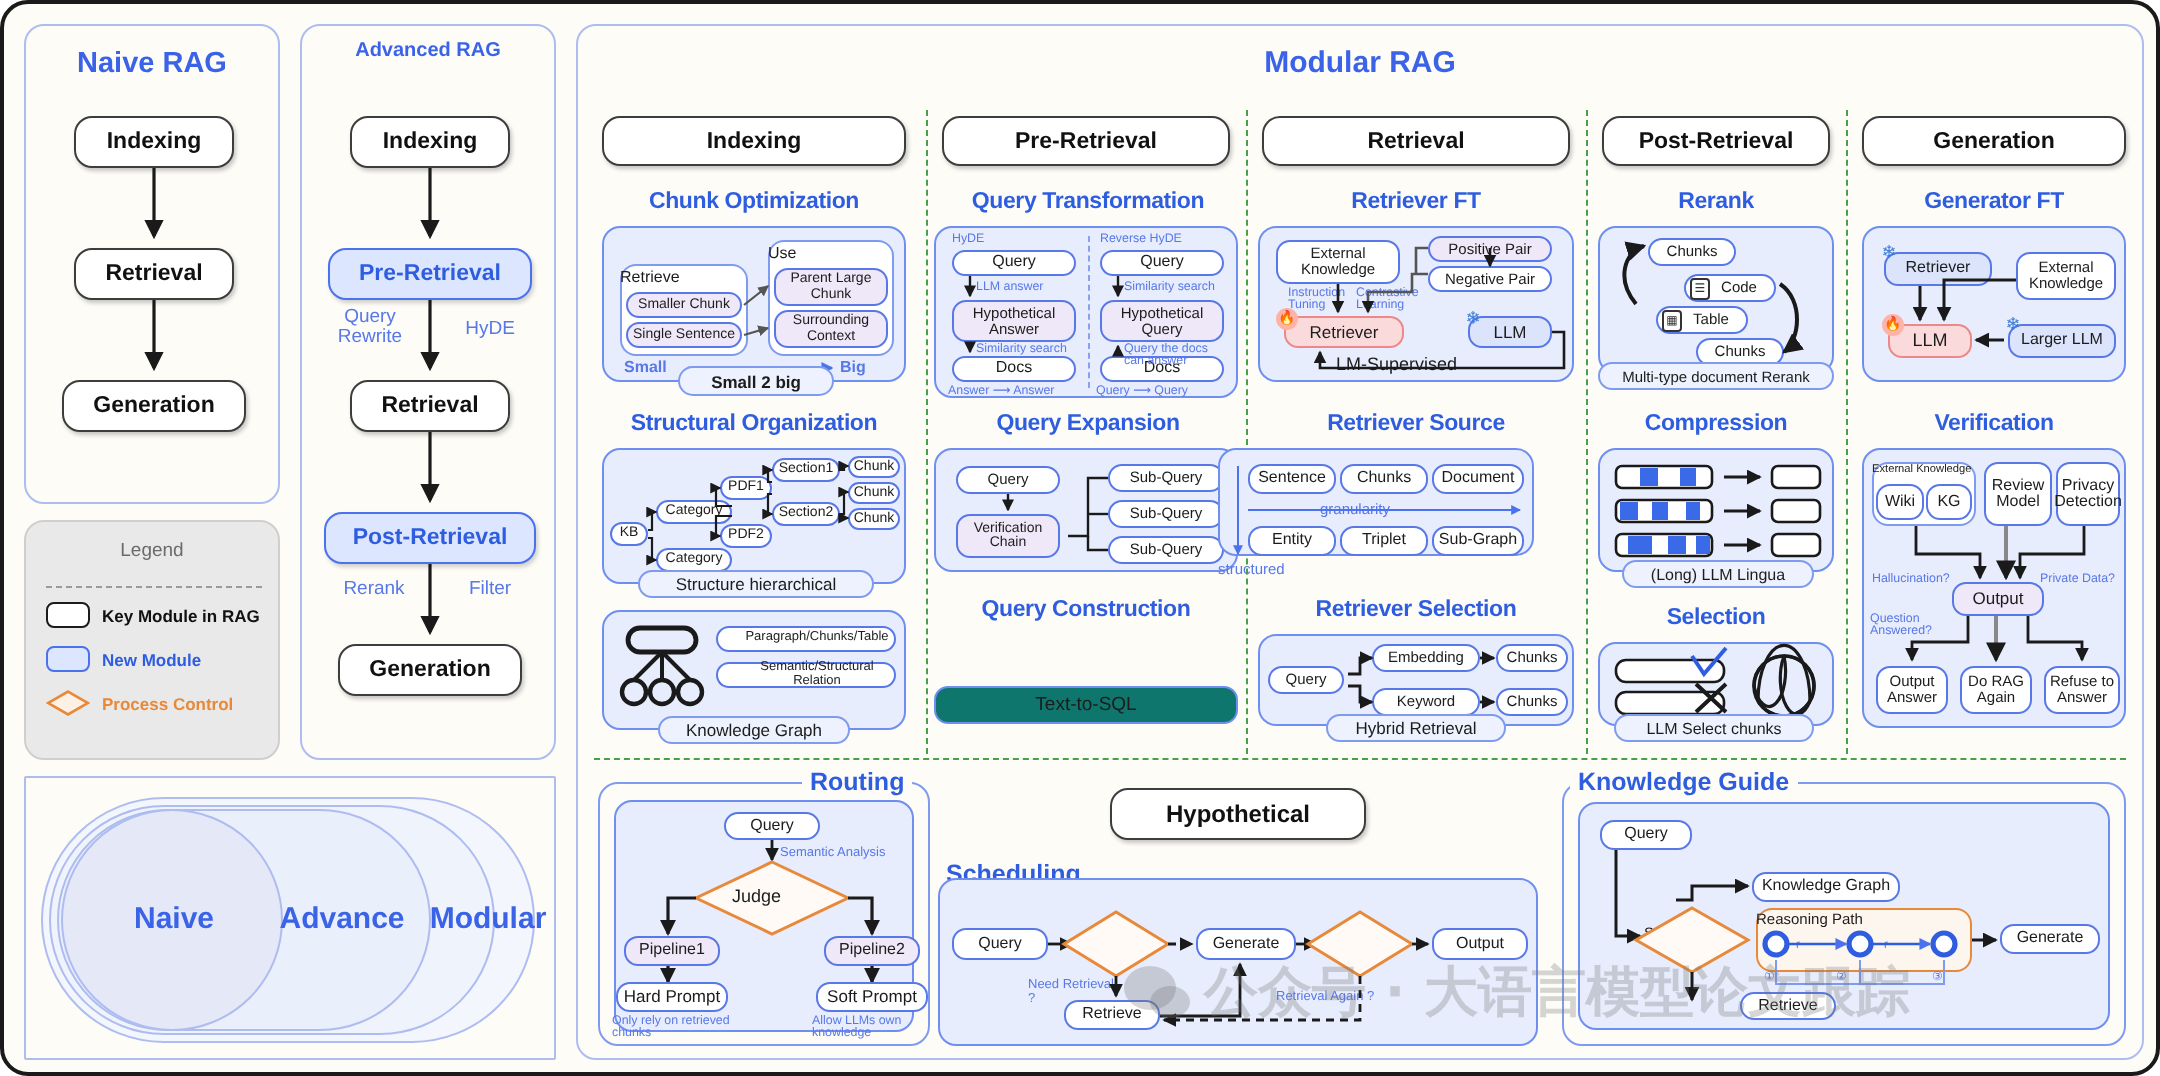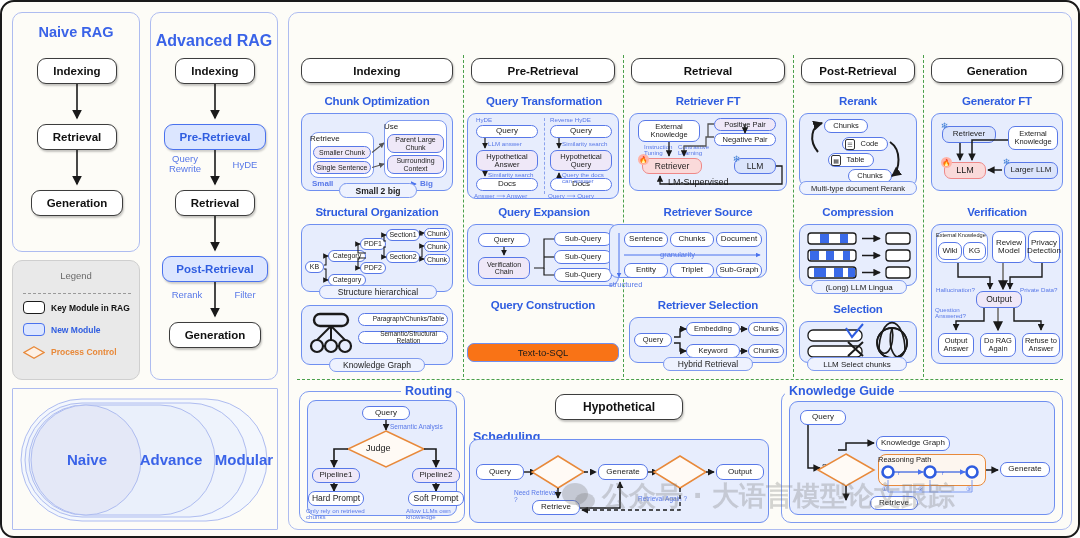--- a/index.html
+++ b/index.html
@@ -62,21 +62,21 @@
           <marker id="ab" markerWidth="6" markerHeight="6" refX="5" refY="3" orient="auto">
             <path d="M0,0 L6,3 L0,6 z" fill="#1a1a1a"></path>
           </marker>
         </defs>
       <line x1="64" y1="71" x2="64" y2="105" stroke="#1a1a1a" stroke-width="1.6" marker-end="url(#ab)"></line>
       <line x1="64" y1="137" x2="64" y2="171" stroke="#1a1a1a" stroke-width="1.6" marker-end="url(#ab)"></line>
     </svg>
   </div>
 
   <div class="panel" style="left:148px;top:10px;width:128px;height:368px;">
-    <div class="ttl-blue" style="font-size:16px;margin-top:19px;">Advanced RAG</div>
+    <div class="ttl-blue" style="font-size:10px;margin-top:7px;">Advanced RAG</div>
     <div class="keybox" style="position:absolute;left:24px;top:45px;width:80px;height:26px;font-size:11.5px;">Indexing</div>
     <div class="newbox" style="position:absolute;left:13px;top:111px;width:102px;height:26px;font-size:11.5px;">Pre-Retrieval</div>
     <div class="keybox" style="position:absolute;left:24px;top:177px;width:80px;height:26px;font-size:11.5px;">Retrieval</div>
     <div class="newbox" style="position:absolute;left:11px;top:243px;width:106px;height:26px;font-size:11.5px;">Post-Retrieval</div>
     <div class="keybox" style="position:absolute;left:18px;top:309px;width:92px;height:26px;font-size:11.5px;">Generation</div>
 
     <div style="position:absolute;left:10px;top:141px;width:48px;text-align:center;color:#5878e8;font-size:9.5px;line-height:1.1;">Query Rewrite</div>
     <div style="position:absolute;left:72px;top:146px;width:44px;text-align:center;color:#5878e8;font-size:9.5px;">HyDE</div>
     <div style="position:absolute;left:12px;top:276px;width:48px;text-align:center;color:#5878e8;font-size:9.5px;">Rerank</div>
     <div style="position:absolute;left:74px;top:276px;width:40px;text-align:center;color:#5878e8;font-size:9.5px;">Filter</div>
@@ -117,20 +117,21 @@
       <rect x="12" y="14" width="222" height="114" rx="57" fill="#eef3fc" stroke="#aebcf0" stroke-width="1"></rect>
       <rect x="16" y="16" width="186" height="110" rx="55" fill="#eaf0fb" stroke="#aebcf0" stroke-width="1"></rect>
       <circle cx="73" cy="71" r="55" fill="#e4e8f7" stroke="#aebcf0" stroke-width="1"></circle>
     </svg>
     <div class="ttl-blue" style="position:absolute;left:30px;top:62px;width:88px;font-size:15px;">Naive</div>
     <div class="ttl-blue" style="position:absolute;left:120px;top:62px;width:76px;font-size:15px;">Advance</div>
     <div class="ttl-blue" style="position:absolute;left:196px;top:62px;width:70px;font-size:15px;">Modular</div>
   </div>
 
   <div class="panel" style="left:286px;top:10px;width:784px;height:518px;">
+    <div class="ttl-blue" style="font-size:15px;margin-top:10px;">Modular RAG</div>
 
     <div class="divider" style="left:174px;top:42px;height:322px;"></div>
     <div class="divider" style="left:334px;top:42px;height:322px;"></div>
     <div class="divider" style="left:504px;top:42px;height:322px;"></div>
     <div class="divider" style="left:634px;top:42px;height:322px;"></div>
     <div class="hdash" style="left:8px;top:366px;width:766px;"></div>
 
     <div class="keybox" style="position:absolute;left:12px;top:45px;width:152px;height:25px;font-size:11.5px;">Indexing</div>
     <div class="keybox" style="position:absolute;left:182px;top:45px;width:144px;height:25px;font-size:11.5px;">Pre-Retrieval</div>
     <div class="keybox" style="position:absolute;left:342px;top:45px;width:154px;height:25px;font-size:11.5px;">Retrieval</div>
@@ -250,21 +251,21 @@
       <div class="nd" style="left:86px;top:43px;width:58px;height:14px;font-size:7.5px;">Sub-Query</div>
       <svg class="ov" width="152" height="62">
         <line x1="36" y1="22" x2="36" y2="30" stroke="#1a1a1a" stroke-width="1.2" marker-end="url(#ak)"></line>
         <path d="M66,43 L76,43 L76,14 L86,14" fill="none" stroke="#1a1a1a" stroke-width="1.2"></path>
         <line x1="76" y1="32" x2="86" y2="32" stroke="#1a1a1a" stroke-width="1.2"></line>
         <path d="M76,43 L76,50 L86,50" fill="none" stroke="#1a1a1a" stroke-width="1.2"></path>
       </svg>
     </div>
 
     <div class="sect-h" style="position:absolute;left:178px;top:286px;width:152px;">Query Construction</div>
-    <div class="nd" style="left:178px;top:330px;width:152px;height:19px;font-size:9.5px;background:#f97316;border-color:#6f8ff0;">Text-to-SQL</div>
+    <div class="nd" style="left:178px;top:330px;width:152px;height:19px;font-size:9.5px;background:#0f766e;border-color:#6f8ff0;">Text-to-SQL</div>
 
     <div class="sect-h" style="position:absolute;left:340px;top:82px;width:158px;">Retriever FT</div>
     <div class="grp" style="left:340px;top:100px;width:158px;height:78px;">
       <div class="nd" style="left:8px;top:6px;width:62px;height:22px;font-size:7.5px;">External Knowledge</div>
       <div class="nd lav" style="left:84px;top:4px;width:62px;height:13px;font-size:7.5px;">Positive Pair</div>
       <div class="nd" style="left:84px;top:19px;width:62px;height:13px;font-size:7.5px;">Negative Pair</div>
       <div class="nd red" style="left:12px;top:44px;width:60px;height:16px;font-size:8.5px;">Retriever</div>
       <div class="nd blue" style="left:104px;top:44px;width:42px;height:16px;font-size:8.5px;">LLM</div>
       <div style="position:absolute;left:8px;top:40px;width:11px;height:11px;border-radius:50%;background:#ffb3a7;color:#c0392b;font-size:7px;text-align:center;line-height:11px;">🔥</div>
       <div style="position:absolute;left:101px;top:40px;width:11px;height:11px;color:#3a7bd5;font-size:9px;text-align:center;line-height:11px;">❄</div>

